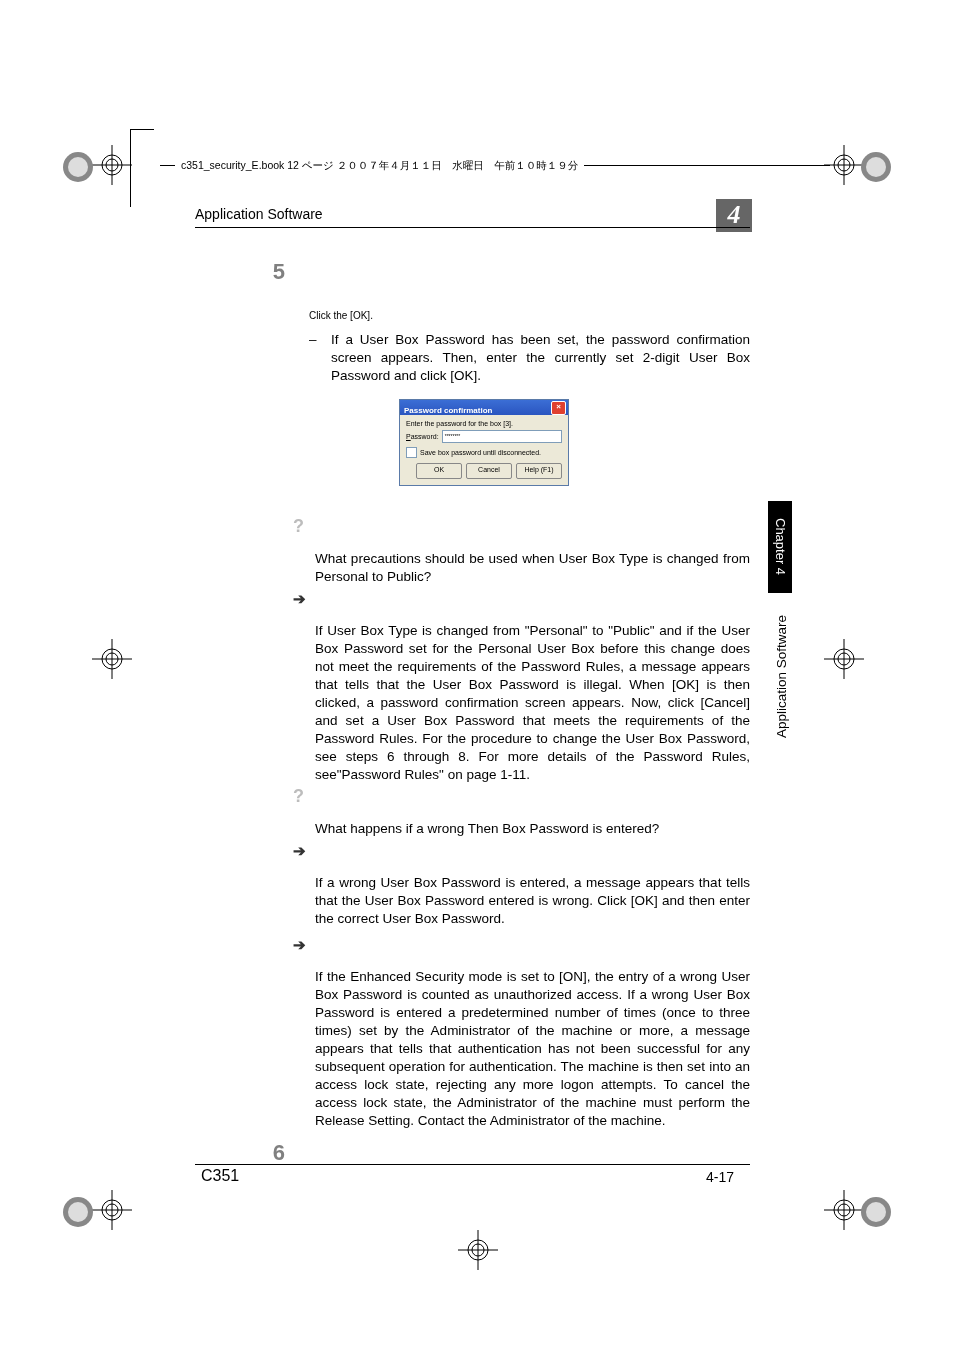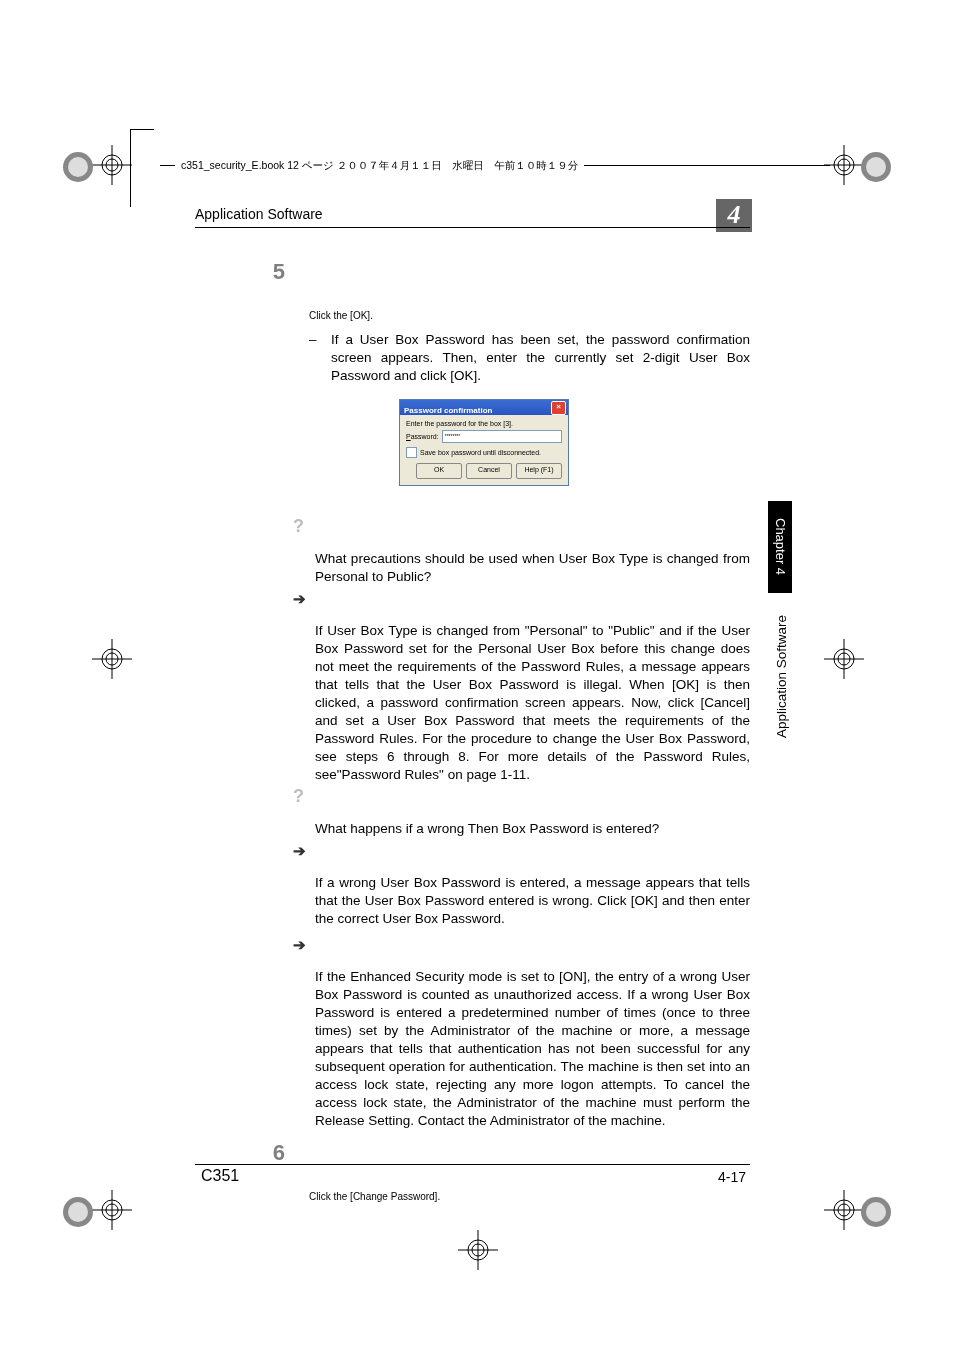--- a/index.html
+++ b/index.html
@@ -261,21 +261,21 @@
   }
   .footer-left {
     position: absolute;
     left: 0;
     bottom: 0;
     font-size: 16px;
     margin-left: 6px;
   }
   .footer-right {
     position: absolute;
-    right: 4px;
+    right: 16px;
     bottom: 0;
     font-size: 14px;
   }
 
   .corner-line-tl {
     position: absolute;
     top: 129px;
     left: 130px;
     width: 24px;
     border-top: 1px solid #000;
@@ -444,19 +444,18 @@
       <div class="qa-txt">If a wrong User Box Password is entered, a message appears that tells that the User Box Password entered is wrong. Click [OK] and then enter the correct User Box Password.</div>
     </div>
     <div class="qa-row" style="margin-top:8px;">
       <div class="qa-icon arrow">➔</div>
       <div class="qa-txt">If the Enhanced Security mode is set to [ON], the entry of a wrong User Box Password is counted as unauthorized access. If a wrong User Box Password is entered a predetermined number of times (once to three times) set by the Administrator of the machine or more, a message appears that tells that authentication has not been successful for any subsequent operation for authentication. The machine is then set into an access lock state, rejecting any more logon attempts. To cancel the access lock state, the Administrator of the machine must perform the Release Setting. Contact the Administrator of the machine.</div>
     </div>
   </div>
 
   <div class="step-row" style="margin-top:14px;">
     <div class="step-num">6</div>
-    <div class="step-body">Click the [Change Password].</div>
   </div>
 
   <div class="footer-line"></div>
   <div class="footer-left">C351</div>
   <div class="footer-right">4-17</div>
 </div>
 
 </body></html>

